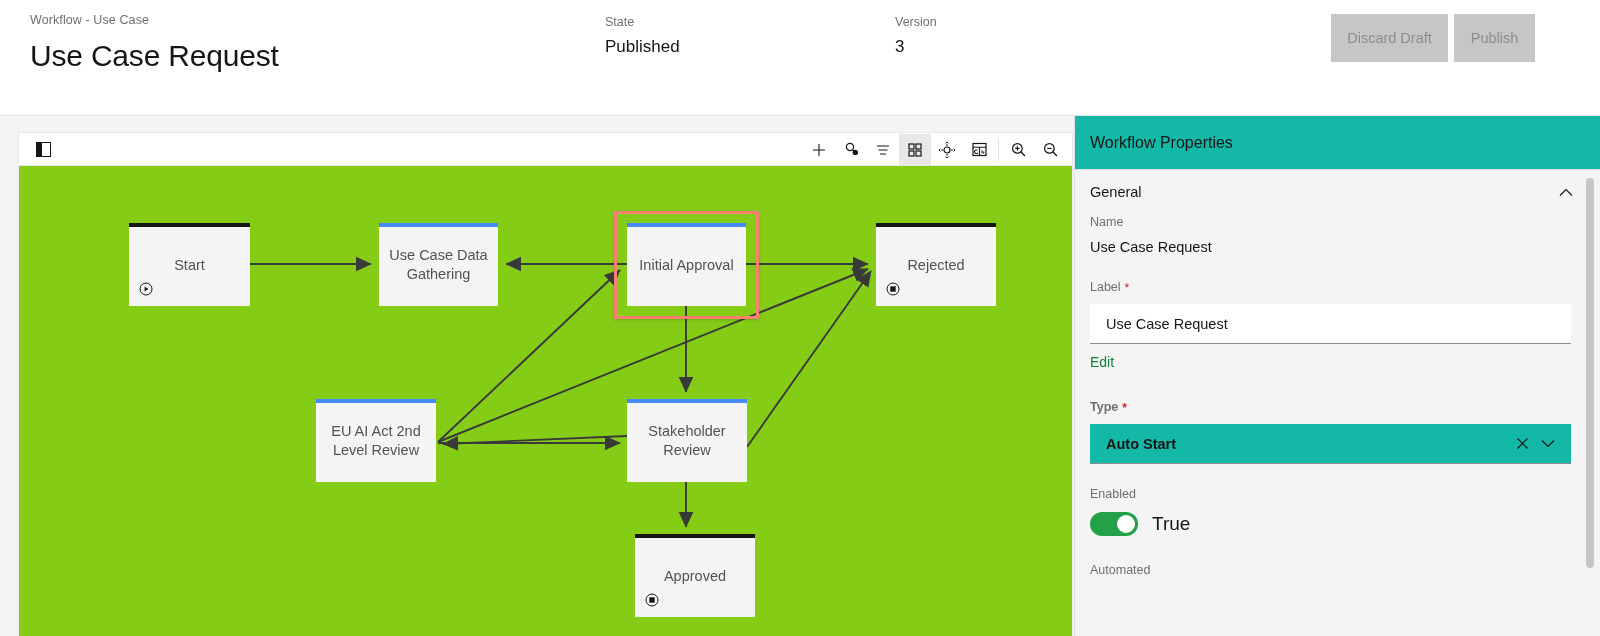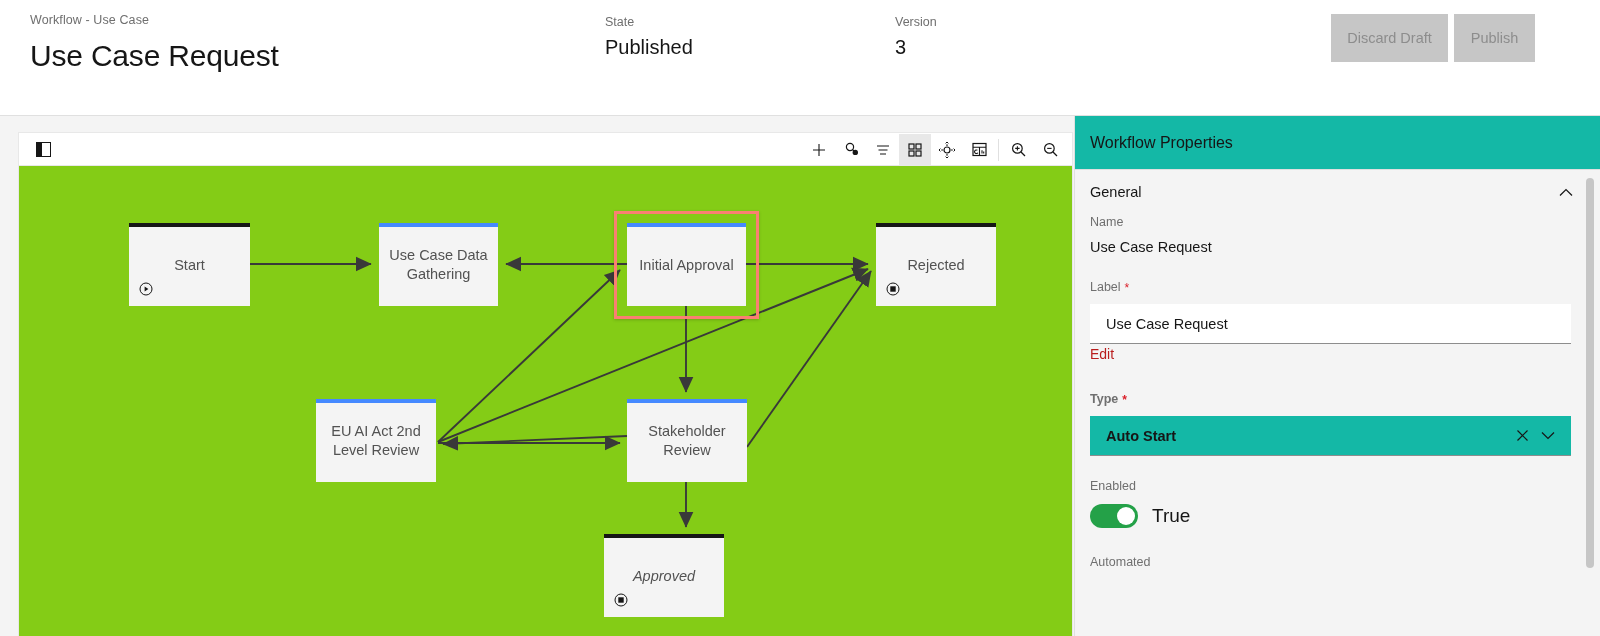--- a/index.html
+++ b/index.html
@@ -38,21 +38,21 @@
   }
   .hdr-meta { position: absolute; top: 14px; }
   .hdr-meta.state { left: 605px; }
   .hdr-meta.version { left: 895px; }
   .hdr-meta-label {
     font-size: 12.5px;
     color: #6f6f6f;
     line-height: 16px;
   }
   .hdr-meta-value {
-    font-size: 20px;
+    font-size: 17px;
     color: #161616;
     line-height: 20px;
     margin-top: 7px;
   }
   .hdr-actions {
     position: absolute;
     right: 65px;
     top: 14px;
     display: flex;
     gap: 6px;
@@ -241,23 +241,23 @@
     border: none;
     border-bottom: 1px solid #8d8d8d;
     width: 100%;
     padding: 0 16px;
     font-size: 14.5px;
     font-family: "Liberation Sans", sans-serif;
     color: #161616;
   }
   .link-btn {
     display: inline-block;
-    margin-top: 2px;
+    margin-top: 10px;
     font-size: 14px;
-    color: #b91c1c;
+    color: #15803d;
     cursor: pointer;
   }
   .select-wrap {
     margin-top: 8px;
     position: relative;
     height: 40px;
     background: #14b8a6;
     border-bottom: 1px solid #8d8d8d;
     display: flex;
     align-items: center;
@@ -463,21 +463,21 @@
           </div>
         </div>
         <div class="wf-node" style="left: 297px; top: 233px; width: 120px; height: 83px;">
           <div class="bar blue"></div>
           <div class="nlabel">EU AI Act 2nd Level Review</div>
         </div>
         <div class="wf-node" style="left: 608px; top: 233px; width: 120px; height: 83px;">
           <div class="bar blue"></div>
           <div class="nlabel">Stakeholder Review</div>
         </div>
-        <div class="wf-node" style="left: 585px; top: 368px; width: 120px; height: 83px; font-style: italic;">
+        <div class="wf-node" style="left: 616px; top: 368px; width: 120px; height: 83px;">
           <div class="bar black"></div>
           <div class="nlabel">Approved</div>
           <div class="nicon">
             <svg width="14" height="14" viewBox="0 0 14 14">
               <circle cx="7" cy="7" r="6" stroke="#161616" stroke-width="1" fill="none"></circle>
               <rect x="4.3" y="4.3" width="5.4" height="5.4" fill="#161616"></rect>
             </svg>
           </div>
         </div>
       </div>

